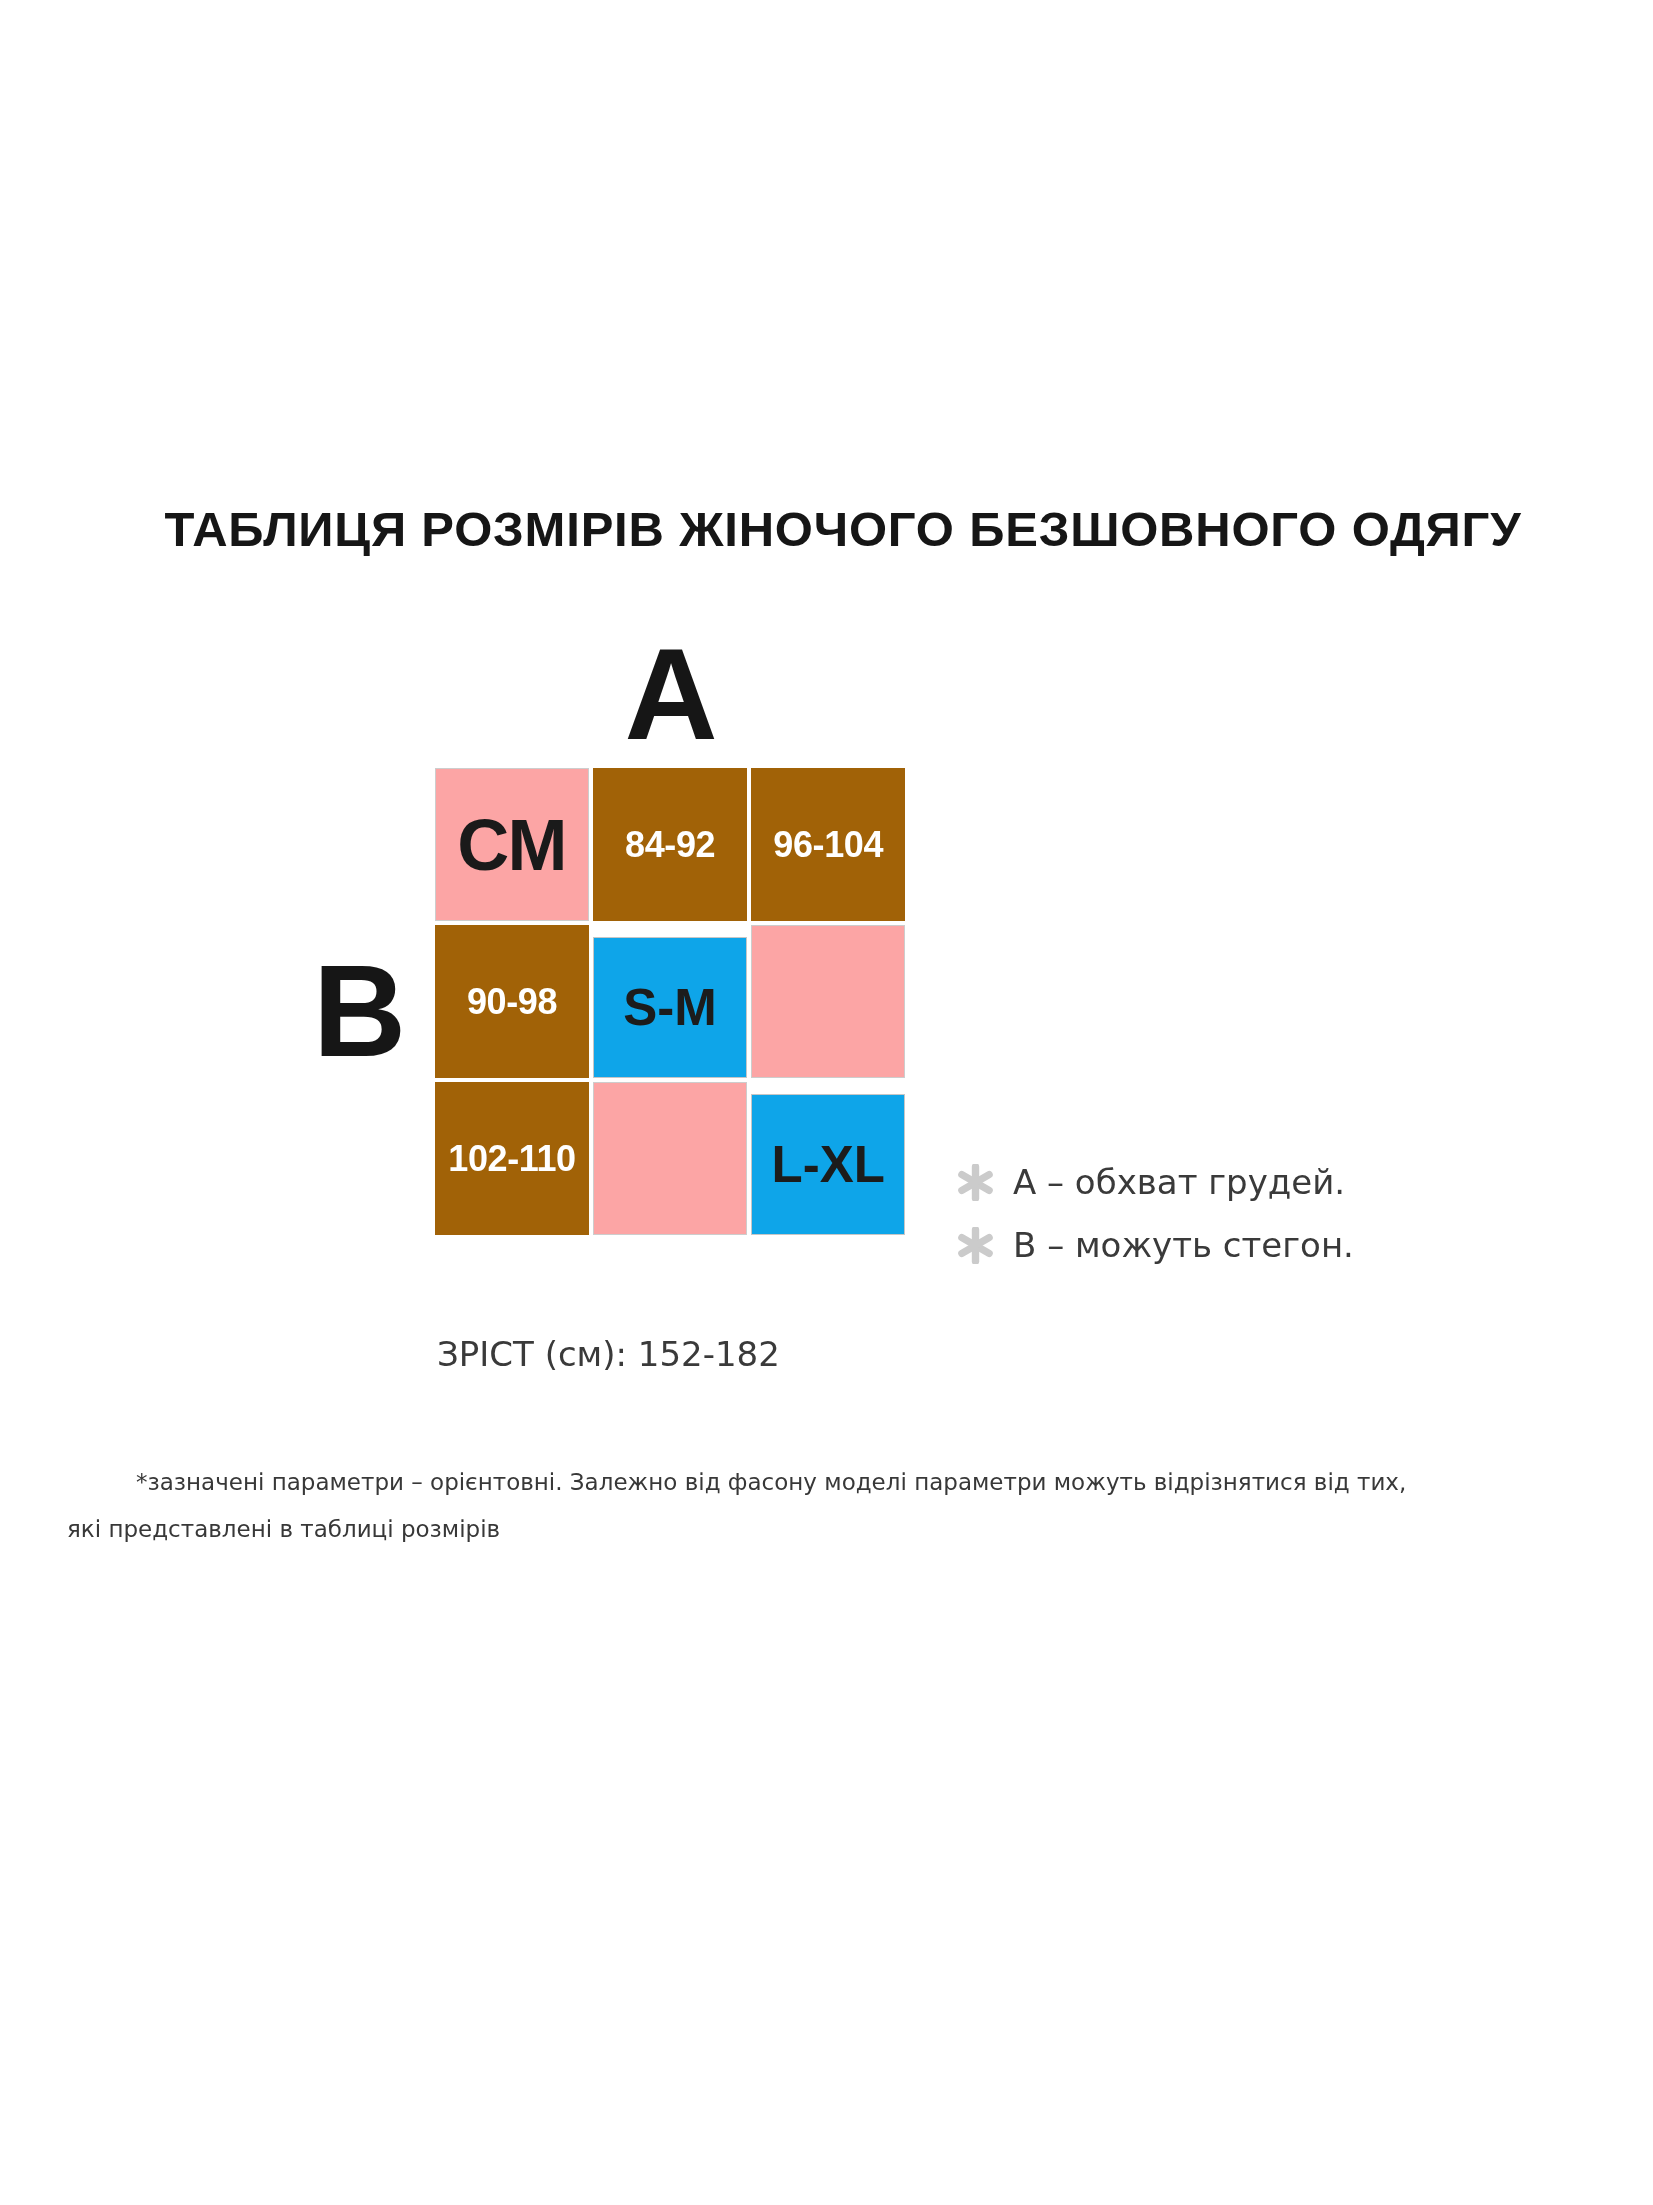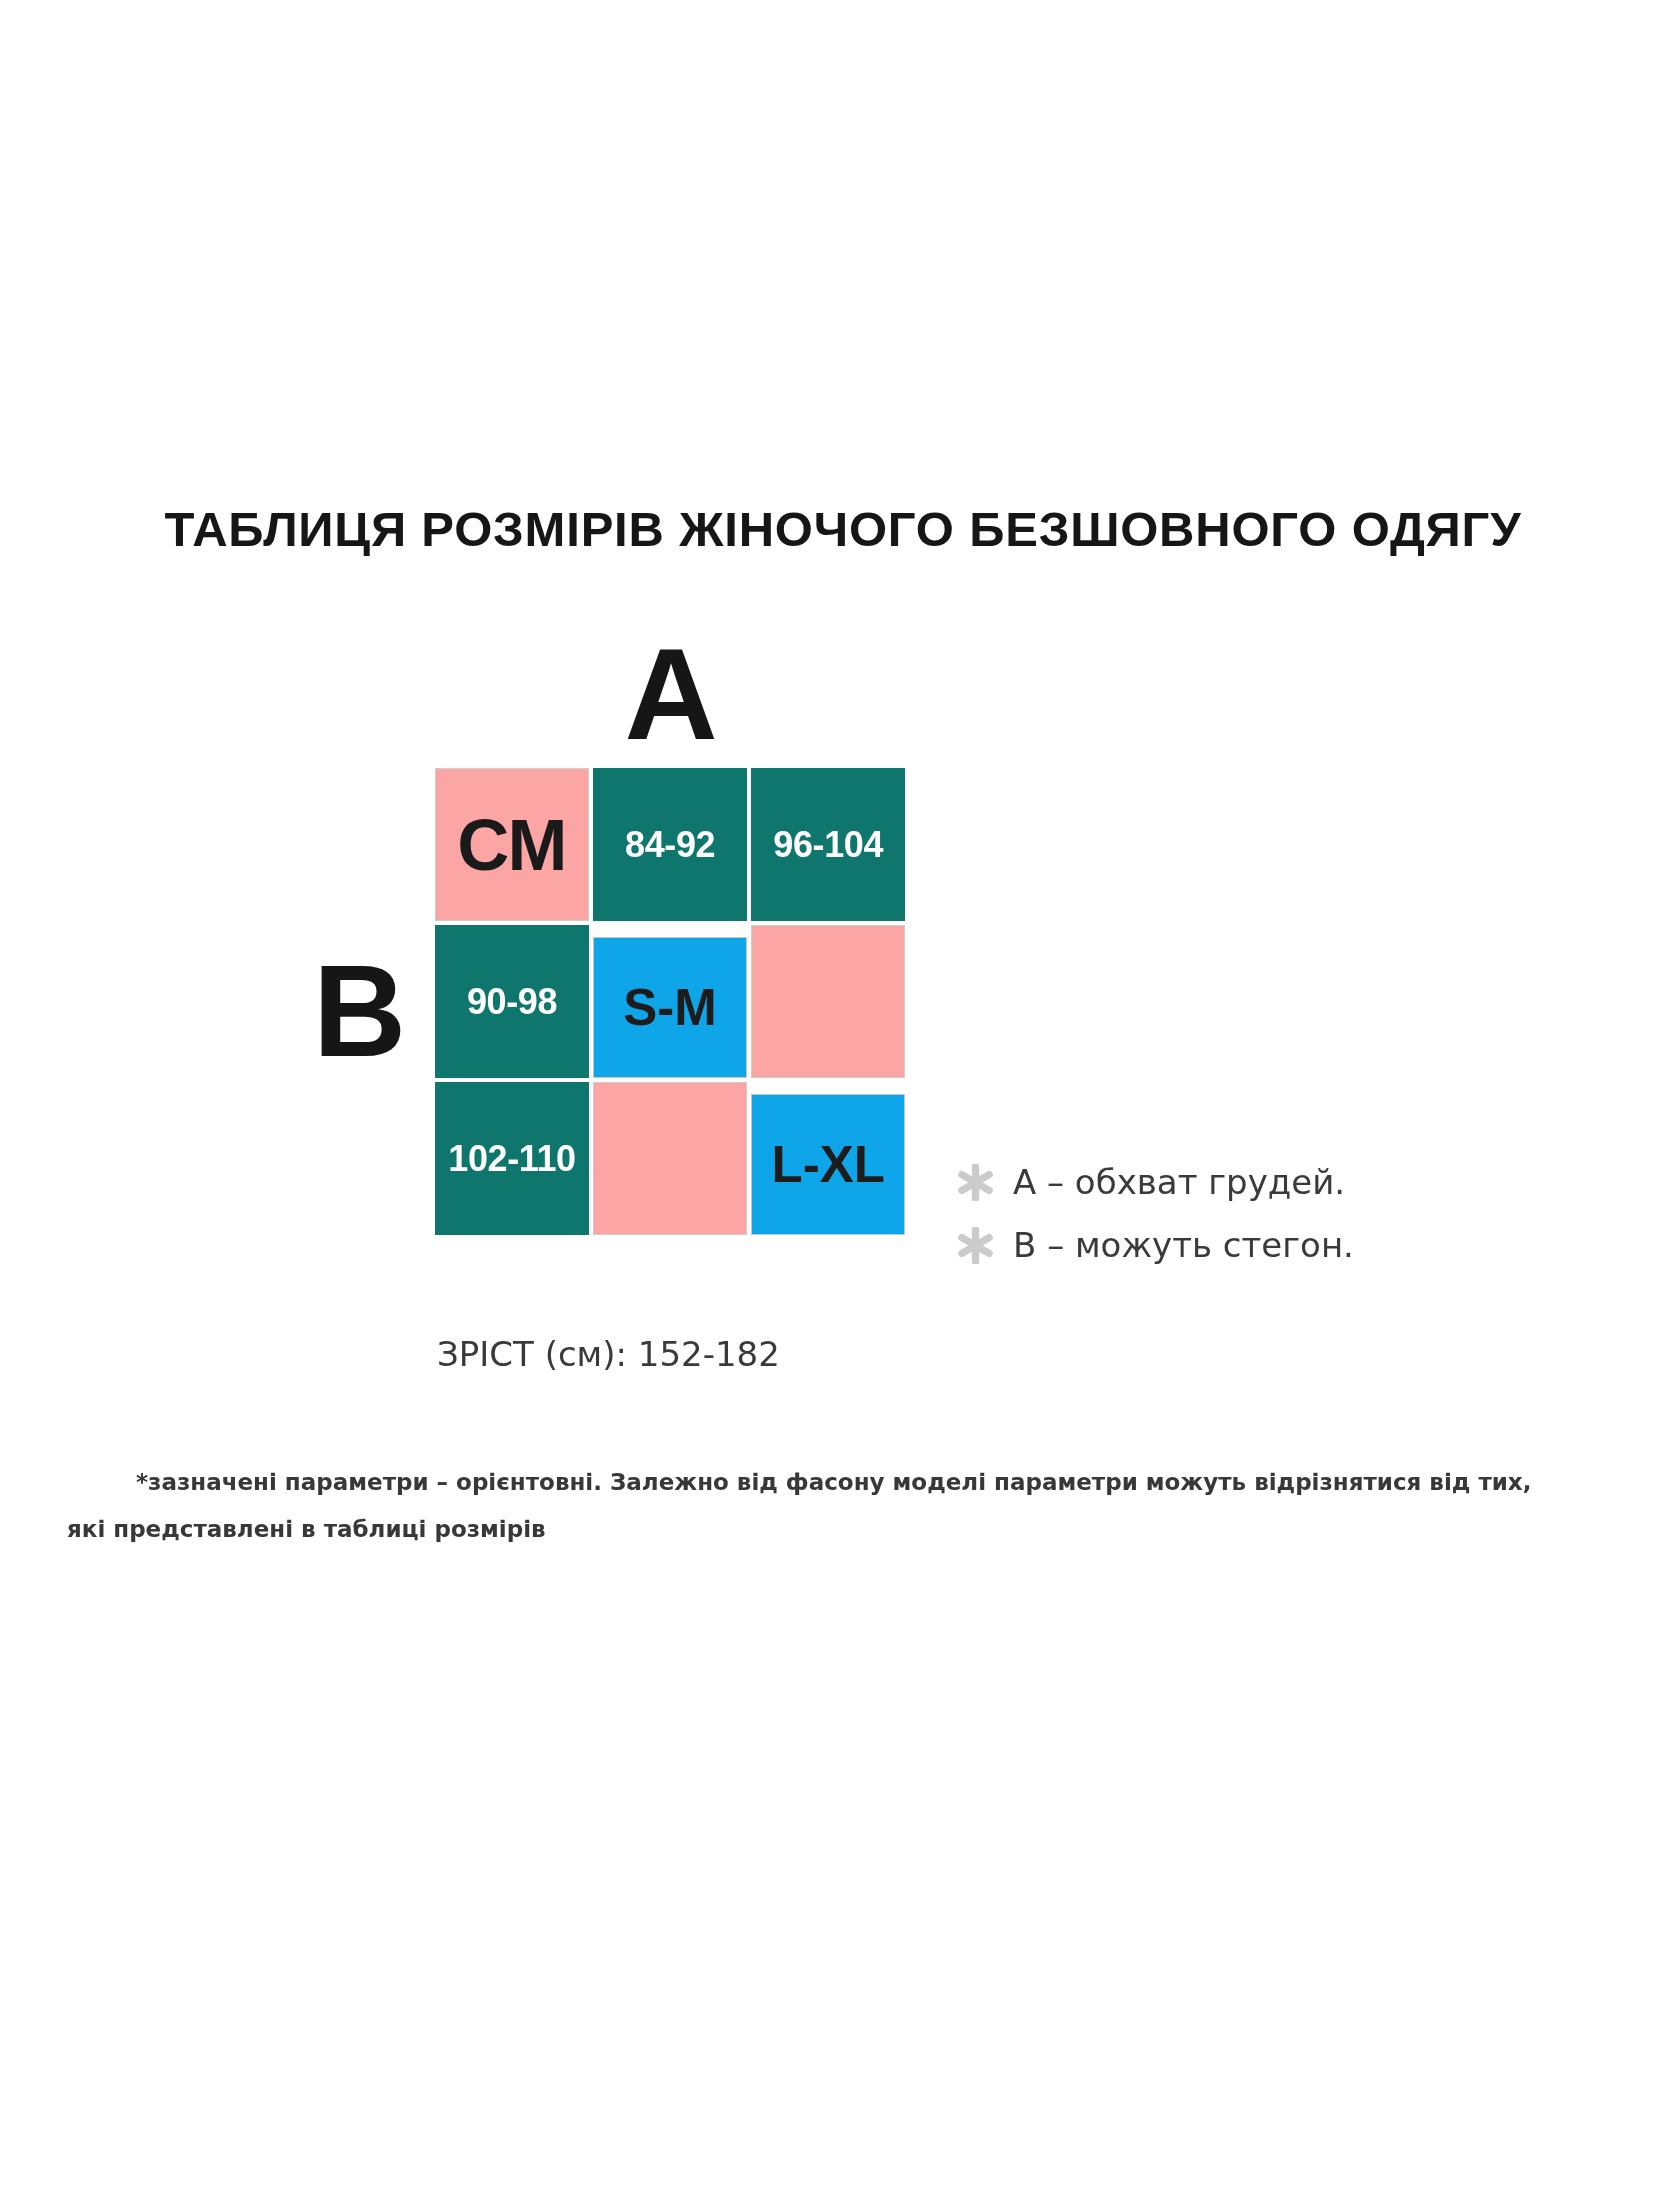--- a/index.html
+++ b/index.html
@@ -33,21 +33,21 @@
     position: absolute; top: 768px; left: 435px;
     display: grid;
     grid-template-columns: repeat(3, 154px);
     grid-template-rows: repeat(3, 153px);
     gap: 4.1px;
   }
   .cell {
     display: flex; align-items: center; justify-content: center;
     font-weight: 700;
   }
-  .cell.dark  { background: #0f766e; color: #ffffff; font-size: 36px; letter-spacing: -0.4px; }
+  .cell.dark  { background: #a16207; color: #ffffff; font-size: 36px; letter-spacing: -0.4px; }
   .cell.light { background: #0ea5e9; color: #1c1c1c; font-size: 51px; border: 1.6px solid #c6c6c6; margin-top: 12px; }
   .cell.white { background: #fca5a5; border: 1.6px solid #cdcdcd; }
   .cell.unit  { color: #1a1a1a; font-size: 72px; letter-spacing: -0.8px; }
 
   .legend { position: absolute; left: 957px; top: 1138px; }
   .legend-row { display: flex; align-items: center; height: 38px; margin-bottom: 18px; margin-top: 25px; }
   .asterisk { width: 37px; height: 37px; flex: 0 0 37px; }
   .legend-text {
     margin-left: 19px;
     font-family: "DejaVu Sans", sans-serif;
@@ -58,21 +58,21 @@
   .height-note {
     position: absolute; left: 437px; top: 1335px;
     font-family: "DejaVu Sans", sans-serif;
     font-size: 34px; font-weight: 400; color: #3a3a3a;
     line-height: 38px; white-space: nowrap;
   }
 
   .footnote {
     position: absolute; left: 67px; top: 1459px; width: 1527px;
     font-family: "DejaVu Sans", sans-serif;
-    font-size: 23px; font-weight: 700; color: #383838;
+    font-size: 23px; font-weight: 400; color: #383838;
     line-height: 47px;
   }
   .footnote .fn-line1 { display: block; padding-left: 69px; white-space: nowrap; }
   .footnote .fn-line2 { display: block; white-space: nowrap; }
 </style>
 </head>
 <body>
 
 <div class="page">
 

